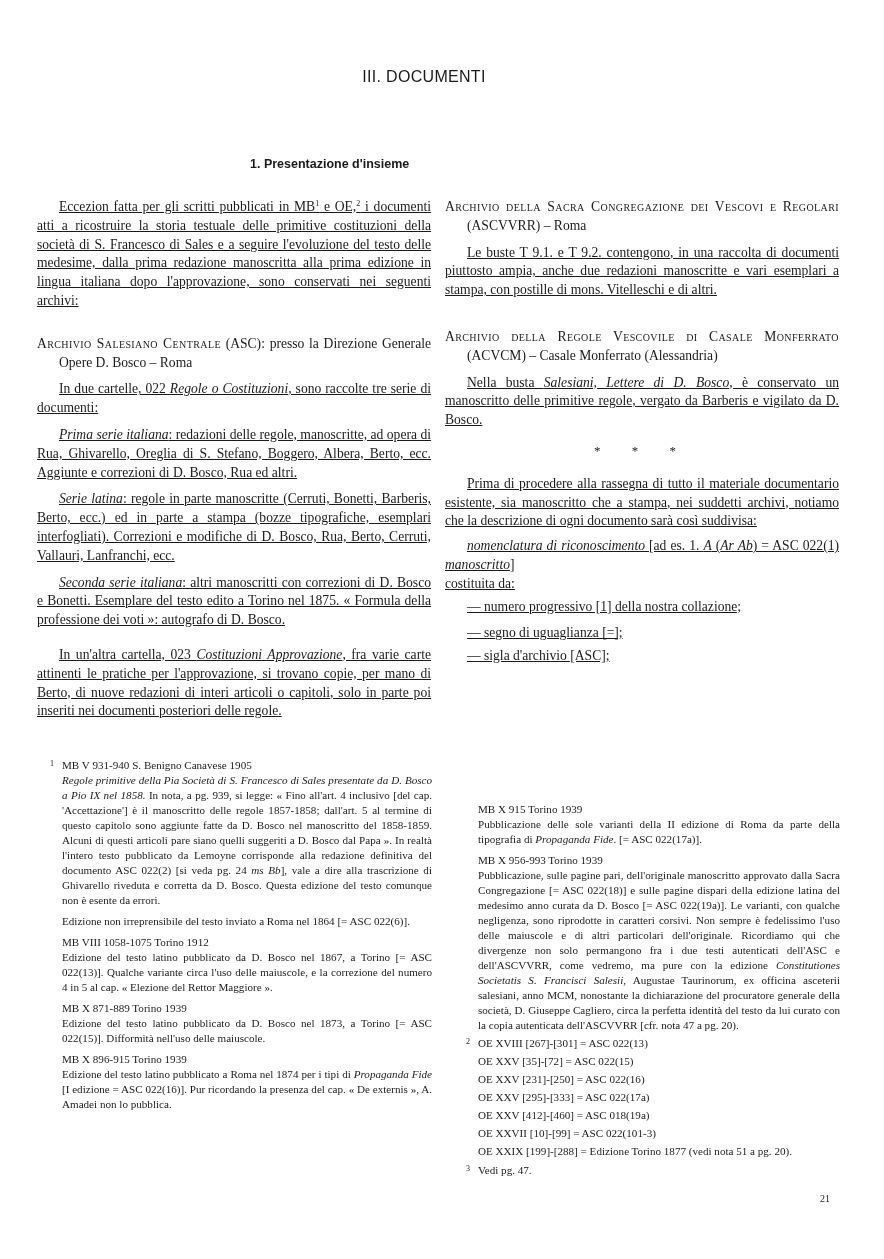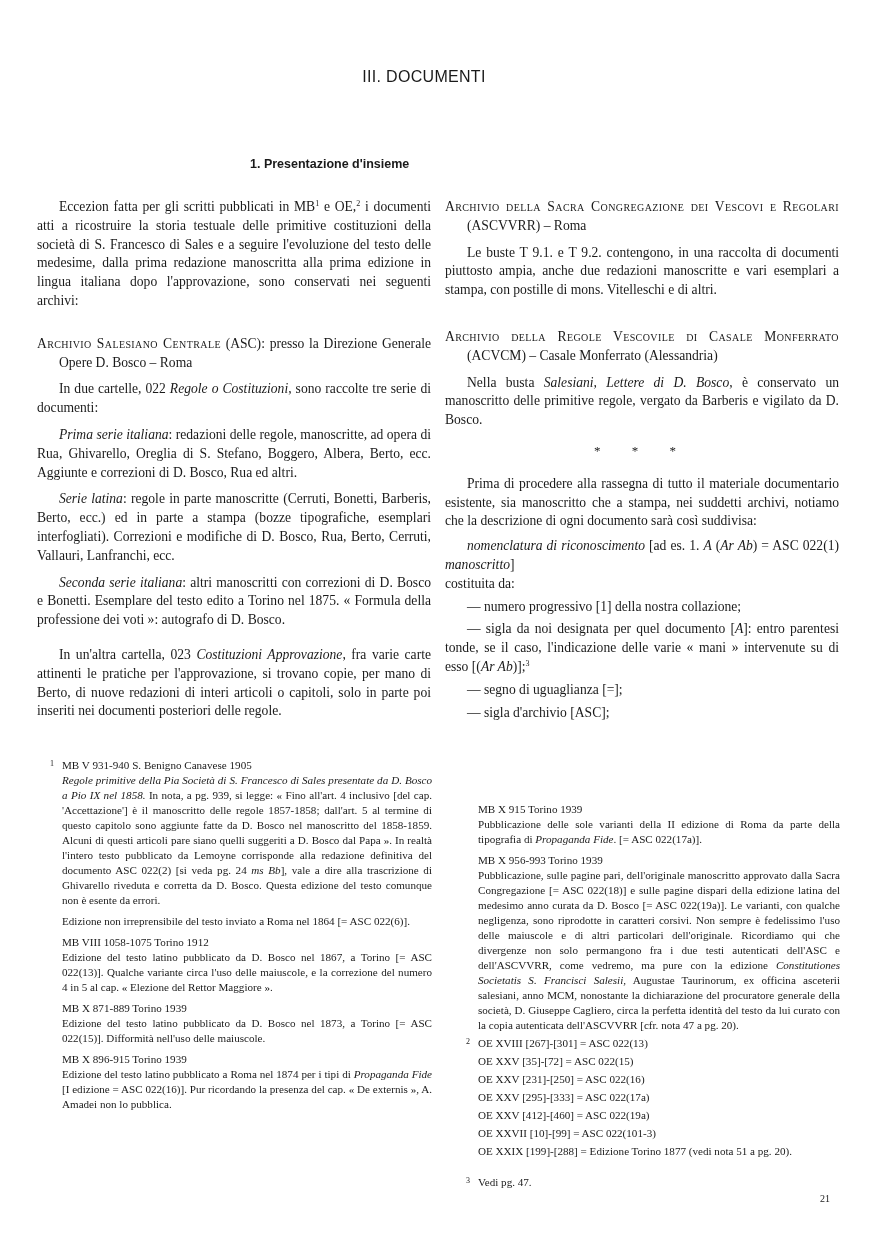--- a/index.html
+++ b/index.html
@@ -3,21 +3,21 @@
 <meta charset="utf-8">
 <style>
   html, body { margin: 0; padding: 0; background: #ffffff; }
   body { width: 884px; height: 1259px; position: relative; overflow: hidden; color: #1a1a1a; font-family: "Liberation Serif", serif; }
   .abs { position: absolute; }
   .chapter-title { left: 0; width: 808px; top: 68px; text-align: center; font-family: "Liberation Sans", sans-serif; font-size: 16px; letter-spacing: 0.3px; padding-left: 40px; box-sizing: border-box; }
   .section-title { left: 0; width: 884px; top: 157px; font-family: "Liberation Sans", sans-serif; font-weight: bold; font-size: 12.5px; padding-left: 250px; box-sizing: border-box; }
   .col { font-size: 13.6px; line-height: 18.8px; text-align: justify; }
   .col-left { left: 37px; width: 394px; }
   .col-right { left: 445px; width: 394px; }
-  .col p { margin: 0; text-indent: 22px; }
+  .col p { margin: 0; text-indent: 22px; text-decoration: underline; }
   .col p.noindent { text-indent: 0; }
   .archive-head { margin: 0; padding-left: 22px; text-indent: -22px; text-align: justify; }
   .sc { font-variant: small-caps; letter-spacing: 0.4px; }
   .stars { text-align: center; letter-spacing: 14px; font-size: 13px; }
   .dash-item { text-indent: 22px; }
   .example { padding-left: 0; text-indent: 60px; }
   .fn { font-size: 11.1px; line-height: 15px; text-align: justify; }
   .fn-left { left: 62px; width: 370px; }
   .fn-right { left: 478px; width: 362px; }
   .fn .entry { margin-bottom: 6px; }
@@ -66,21 +66,20 @@
   <div class="stars">* * *</div>
   <div style="height:14px"></div>
 
   <p>Prima di procedere alla rassegna di tutto il materiale documentario esistente, sia manoscritto che a stampa, nei suddetti archivi, notiamo che la descrizione di ogni documento sarà così suddivisa:</p>
   <div style="height:6px"></div>
   <p class="example"><i>nomenclatura di riconoscimento</i><span> [ad es. 1. </span><i>A</i><span> (</span><i>Ar Ab</i><span>) = ASC 022(1) </span><i>manoscritto</i><span>]</span></p>
   <p class="noindent">costituita da:</p>
   <div style="height:4px"></div>
   <p class="dash-item">— numero progressivo [1] della nostra collazione;</p>
   <div style="height:4px"></div>
-  <p class="dash-item"><span>— sigla da noi designata per quel documento [</span><i>A</i><span>]: entro parentesi tonde, se il caso, l'indicazione delle varie « mani » intervenute su di esso [(</span><i>Ar Ab</i><span>)];</span><sup>3</sup></p>
   <div style="height:4px"></div>
   <p class="dash-item">— segno di uguaglianza [=];</p>
   <div style="height:4px"></div>
   <p class="dash-item">— sigla d'archivio [ASC];</p>
 </div>
 
 <div class="abs fn fn-left" style="top:758px;">
   <div class="entry">
     <span class="mark">1</span>
     <span class="hd">MB V 931-940 S. Benigno Canavese 1905</span>
@@ -111,23 +110,23 @@
   <div class="entry" style="margin-bottom:3px">
     <span class="hd">MB X 956-993 Torino 1939</span>
     <span>Pubblicazione, sulle pagine pari, dell'originale manoscritto approvato dalla Sacra Congregazione [= ASC 022(18)] e sulle pagine dispari della edizione latina del medesimo anno curata da D. Bosco [= ASC 022(19a)]. Le varianti, con qualche negligenza, sono riprodotte in caratteri corsivi. Non sempre è fedelissimo l'uso delle maiuscole e di altri particolari dell'originale. Ricordiamo qui che divergenze non solo permangono fra i due testi autenticati dell'ASC e dell'ASCVVRR, come vedremo, ma pure con la edizione </span><i>Constitutiones Societatis S. Francisci Salesii</i><span>, Augustae Taurinorum, ex officina asceterii salesiani, anno MCM, nonostante la dichiarazione del procuratore generale della società, D. Giuseppe Cagliero, circa la perfetta identità del testo da lui curato con la copia autenticata dell'ASCVVRR [cfr. nota 47 a pg. 20).</span>
   </div>
   <div>
     <span class="mark">2</span>
     <span class="oe">OE XVIII [267]-[301] = ASC 022(13)</span>
     <span class="oe">OE XXV [35]-[72] = ASC 022(15)</span>
     <span class="oe">OE XXV [231]-[250] = ASC 022(16)</span>
     <span class="oe">OE XXV [295]-[333] = ASC 022(17a)</span>
-    <span class="oe">OE XXV [412]-[460] = ASC 022(19a)</span>
+    <span class="oe">OE XXV [412]-[460] = ASC 018(19a)</span>
     <span class="oe">OE XXVII [10]-[99] = ASC 022(101-3)</span>
-    <span class="oe" style="margin-bottom:16px">OE XXIX [199]-[288] = Edizione Torino 1877 (vedi nota 51 a pg. 20).</span>
+    <span class="oe" style="margin-bottom:4px">OE XXIX [199]-[288] = Edizione Torino 1877 (vedi nota 51 a pg. 20).</span>
   </div>
   <div>
     <span class="mark">3</span>
     <span>Vedi pg. 47.</span>
   </div>
 </div>
 
 <div class="abs page-number">21</div>
 
 </body></html>

